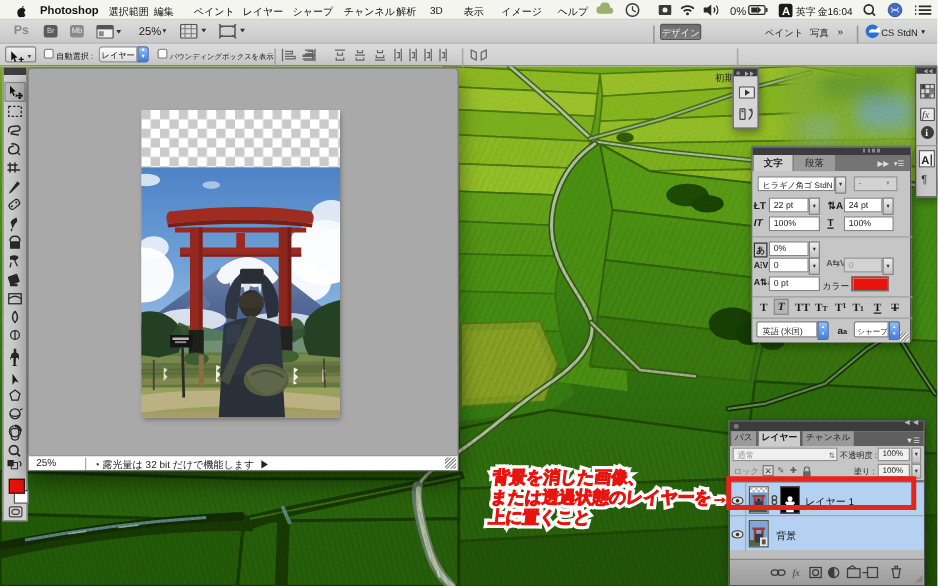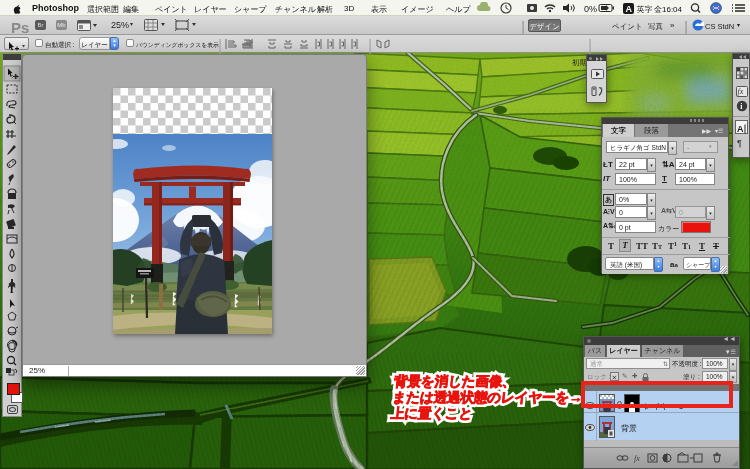--- a/index.html
+++ b/index.html
@@ -203,21 +203,21 @@
       <path d="M8.6,8 L11,10.5" stroke="#2a2a2a" stroke-width="1.4"></path>
   <circle cx="27" cy="6" r="5.5" fill="#3a6ed0"></circle>
       <circle cx="27" cy="6" r="5.5" fill="none" stroke="#2a2a2a" stroke-width="0.5"></circle>
       <path d="M24,4 Q27,9 30,4 M24,8 Q27,3 30,8" stroke="#e8c0e0" stroke-width="1" fill="none"></path>
   <path d="M46,3 h10 M46,6 h10 M46,9 h10" stroke="#2a2a2a" stroke-width="1.4"></path>
       <path d="M43,3 h1 M43,6 h1 M43,9 h1" stroke="#2a2a2a" stroke-width="1.4"></path>
 </svg>
 </div>
 
 <div class="abs" id="appbar">
-  <span style="position:absolute;left:11px;top:3px;font-size:15px;font-weight:bold;color:#8a8a8a;">Ps</span>
+  <span style="position:absolute;left:11px;top:3px;font-size:10px;font-weight:bold;color:#8a8a8a;">Ps</span>
   <span style="position:absolute;left:35px;top:4px;width:11px;height:10px;background:#5a5a5a;border-radius:2px;color:#ddd;font-size:6px;text-align:center;line-height:10px;">Br</span>
   <span style="position:absolute;left:56px;top:4px;width:11px;height:10px;background:#8a8a8a;border-radius:2px;color:#eee;font-size:6px;text-align:center;line-height:10px;">Mb</span>
   <svg style="position:absolute;left:77px;top:4px;" width="20" height="11" viewBox="0 0 20 11">
       <rect x="0.5" y="0.5" width="13" height="10" rx="1" fill="#f0f0f0" stroke="#555"></rect>
       <rect x="0.5" y="0.5" width="13" height="3" fill="#555"></rect>
       <rect x="2" y="5" width="4" height="4" fill="#888"></rect>
       <path d="M16,4 l4,0 l-2,3 z" fill="#333"></path>
     </svg>
   <span style="position:absolute;left:111px;top:4px;font-size:9px;color:#222;">25%</span>
     <span style="position:absolute;left:130px;top:4px;font-size:6px;color:#333;">▾</span>
@@ -492,20 +492,21 @@
         <path d="M68,128 Q75,124 80,126 L78,140 L68,142 Z" fill="#39414f" opacity="0.7"></path>
         <path d="M93,120 L70,174 L63,170 L87,118 Z" fill="#464d3e"></path>
         <ellipse cx="100" cy="170" rx="18" ry="13" fill="#565d41"></ellipse>
         <path d="M84,164 Q100,154 117,166 Q116,178 101,182 Q86,178 84,164 Z" fill="#5f664a"></path>
         <path d="M88,166 Q101,158 114,168" stroke="#494f38" stroke-width="1.8" fill="none"></path>
       </g>
     </svg>
   </div>
   <div id="docstatus">
     <span style="position:absolute;left:6px;top:1px;width:40px;height:10px;border-right:1px solid #aaa;">25%</span>
+    <span style="position:absolute;left:52px;top:1px;">◔ 露光量は 32 bit だけで機能します&nbsp;&nbsp;▶</span>
     <span style="position:absolute;right:1px;bottom:1px;width:9px;height:9px;background:repeating-linear-gradient(135deg,#fff 0 1px,#999 1px 2px);"></span>
   </div>
 </div>
 
 <div class="abs panel" id="minipanel" style="left:586px;top:54px;width:21px;height:49px;background:#d6d6d6;">
   <div class="pshdr" style="height:6px;position:relative;">
       <span style="position:absolute;left:2px;top:1.5px;width:3px;height:3px;border-radius:50%;background:#888;"></span>
       <svg style="position:absolute;right:2px;top:1.5px;" width="8" height="4" viewBox="0 0 8 4">
         <path d="M0,0 L3,2 L0,4 Z M4,0 L7,2 L4,4 Z" fill="#aaa"></path>
       </svg>
@@ -641,21 +642,21 @@
     <span style="position:absolute;left:48px;top:1px;color:#555;">✚</span>
     <svg style="position:absolute;left:58px;top:2px;" width="7" height="9" viewBox="0 0 7 9">
         <rect x="0.5" y="4" width="6" height="4.5" fill="#666"></rect>
         <path d="M1.5,4 L1.5,2.5 A2,2 0 0 1 5.5,2.5 L5.5,4" stroke="#666" fill="none"></path>
       </svg>
     <span style="position:absolute;left:99px;top:2px;">塗り :</span>
     <span style="position:absolute;left:118px;top:0px;width:26px;height:11px;background:#f0f0f0;border:1px solid #8e8e8e;padding:1px 0 0 3px;">100%</span>
     <span style="position:absolute;left:145px;top:0px;width:8px;height:12px;background:linear-gradient(#e8e8e8,#bdbdbd);border:1px solid #8e8e8e;font-size:5px;color:#333;text-align:center;line-height:11px;">▾</span>
   </div>
 
-  <div style="height:28px;position:relative;background:#b5d1f1;border-top:7px solid #737373;">
+  <div style="height:28px;position:relative;background:#b5d1f1;border-top:2px solid #737373;">
     <div style="position:absolute;left:0;top:0;width:13px;height:28px;border-right:1px solid #9ab;">
       <svg width="10" height="7" style="position:absolute;left:1px;top:11px;" viewBox="0 0 10 7">
           <ellipse cx="5" cy="3.5" rx="4.4" ry="2.9" fill="#ddd" stroke="#333" stroke-width="0.9"></ellipse>
           <circle cx="5" cy="3.5" r="1.4" fill="#333"></circle>
         </svg>
     </div>
     <div style="position:absolute;left:15px;top:3px;width:16px;height:22px;border:1px solid #555;background:#fff;">
       <svg width="14" height="20" viewBox="0 0 14 20">
           <rect width="14" height="4" fill="#fff"></rect>
           <rect x="0" y="0" width="2" height="2" fill="#bbb"></rect>

